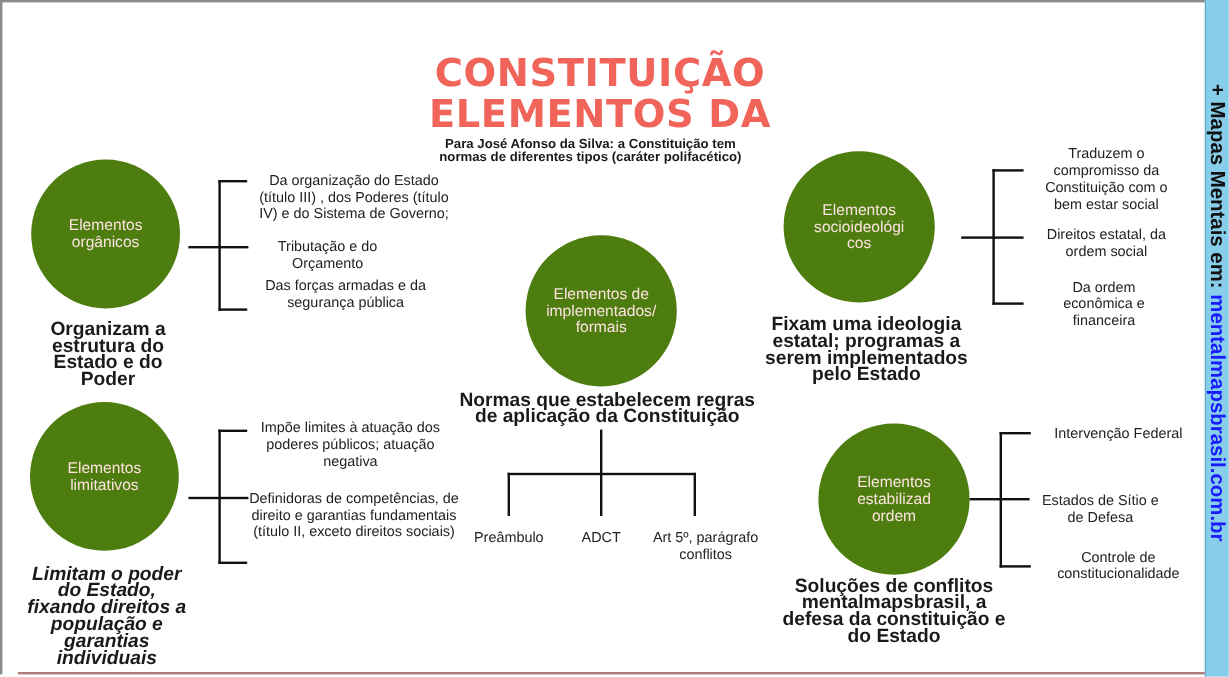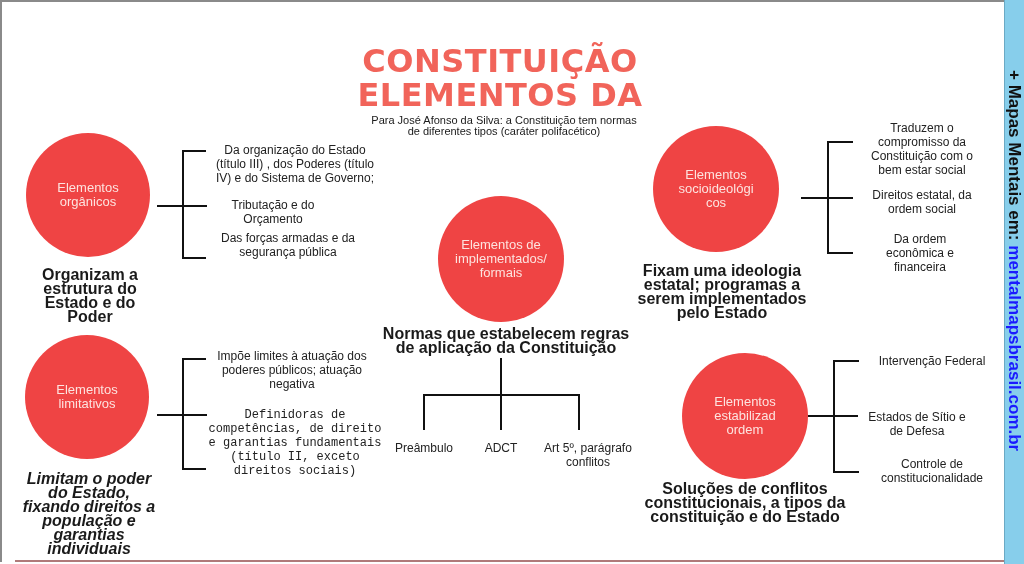--- a/index.html
+++ b/index.html
@@ -3,22 +3,22 @@
 <meta charset="utf-8">
 <style>
   html, body { margin:0; padding:0; }
   body { width:1024px; height:564px; position:relative; overflow:hidden; background:#ffffff; font-family:"Liberation Sans", sans-serif; color:#1a1a1a; }
   .frame { position:absolute; left:0; top:0; width:1004px; height:562px; border-left:2px solid #8a8a8a; border-top:2px solid #8a8a8a; box-sizing:border-box; }
   .bottom-line { position:absolute; left:15px; top:560px; width:989px; height:2px; background:#b07a7a; }
   .sidebar { position:absolute; left:1004px; top:0; width:20px; height:564px; background:#87ceeb; border-left:1px solid #6aa9c4; }
   .sidebar-text { position:absolute; left:1024px; top:70px; transform-origin:0 0; transform:rotate(90deg); white-space:nowrap; font-weight:bold; font-size:17px; line-height:20px; color:#111; }
   .sidebar-text .link { color:#1a1aff; }
   .title { position:absolute; left:330px; top:44px; width:340px; text-align:center; color:#f1645a; font-family:"DejaVu Sans", sans-serif; font-weight:bold; font-size:32px; line-height:34px; letter-spacing:0.5px; }
-  .subtitle { position:absolute; left:364px; top:115px; width:280px; text-align:center; font-weight:normal; font-size:11px; line-height:11px; }
-  .circle { position:absolute; border-radius:50%; background:#ef4444; color:#fde3df; display:flex; align-items:center; justify-content:center; text-align:center; font-size:13px; line-height:14px; }
+  .subtitle { position:absolute; left:352px; top:115px; width:280px; text-align:center; font-weight:bold; font-size:11px; line-height:11px; }
+  .circle { position:absolute; border-radius:50%; background:#4d7c0f; color:#fde3df; display:flex; align-items:center; justify-content:center; text-align:center; font-size:13px; line-height:14px; }
   .circle span { display:block; }
   .caption { position:absolute; text-align:center; font-weight:bold; font-size:16px; line-height:14px; }
   .item { position:absolute; text-align:center; font-size:12px; line-height:14px; color:#222; }
   .ln { position:absolute; background:#111; }
 </style>
 </head>
 <body>
 
 <div class="frame"></div>
 <div class="bottom-line"></div>
@@ -54,21 +54,21 @@
     <span>Elementos</span>
     <span>limitativos</span>
   </div>
 </div>
 <div class="caption" style="left:22px;top:472px;width:134px;font-style:italic;">Limitam o poder do Estado, fixando direitos a população e garantias individuais</div>
 <div class="ln" style="left:157px;top:414px;width:50px;height:2px;"></div>
 <div class="ln" style="left:182px;top:358px;width:2px;height:112px;"></div>
 <div class="ln" style="left:182px;top:358px;width:24px;height:2px;"></div>
 <div class="ln" style="left:182px;top:468px;width:24px;height:2px;"></div>
 <div class="item" style="left:212px;top:349px;width:160px;">Impõe limites à atuação dos poderes públicos; atuação negativa</div>
-<div class="item" style="left:206px;top:408px;width:178px;font-family:Liberation Mono, monospace;">Definidoras de competências, de direito e garantias fundamentais (título II, exceto direitos sociais)</div>
+<div class="item" style="left:206px;top:408px;width:178px;">Definidoras de competências, de direito e garantias fundamentais (título II, exceto direitos sociais)</div>
 
 <div class="circle" style="left:438px;top:196px;width:126px;height:126px;">
   <div>
     <span>Elementos de</span>
     <span>implementados/</span>
     <span>formais</span>
   </div>
 </div>
 <div class="caption" style="left:380px;top:327px;width:252px;">Normas que estabelecem regras de aplicação da Constituição</div>
 <div class="ln" style="left:500px;top:358px;width:2px;height:72px;"></div>
@@ -95,20 +95,20 @@
 <div class="item" style="left:862px;top:188px;width:120px;">Direitos estatal, da ordem social</div>
 <div class="item" style="left:870px;top:232px;width:100px;">Da ordem econômica e financeira</div>
 
 <div class="circle" style="left:682px;top:353px;width:126px;height:126px;">
   <div>
     <span>Elementos</span>
     <span>estabilizad</span>
     <span>ordem</span>
   </div>
 </div>
-<div class="caption" style="left:642px;top:482px;width:206px;">Soluções de conflitos constitucionais, a tipos da constituição e do Estado</div>
+<div class="caption" style="left:642px;top:482px;width:206px;">Soluções de conflitos mentalmapsbrasil, a defesa da constituição e do Estado</div>
 <div class="ln" style="left:808px;top:415px;width:50px;height:2px;"></div>
 <div class="ln" style="left:833px;top:360px;width:2px;height:113px;"></div>
 <div class="ln" style="left:833px;top:360px;width:26px;height:2px;"></div>
 <div class="ln" style="left:833px;top:471px;width:26px;height:2px;"></div>
 <div class="item" style="left:862px;top:354px;width:140px;">Intervenção Federal</div>
 <div class="item" style="left:864px;top:400px;width:106px;margin-top:10px;">Estados de Sítio e de Defesa</div>
 <div class="item" style="left:862px;top:457px;width:140px;">Controle de constitucionalidade</div>
 
 </body></html>

